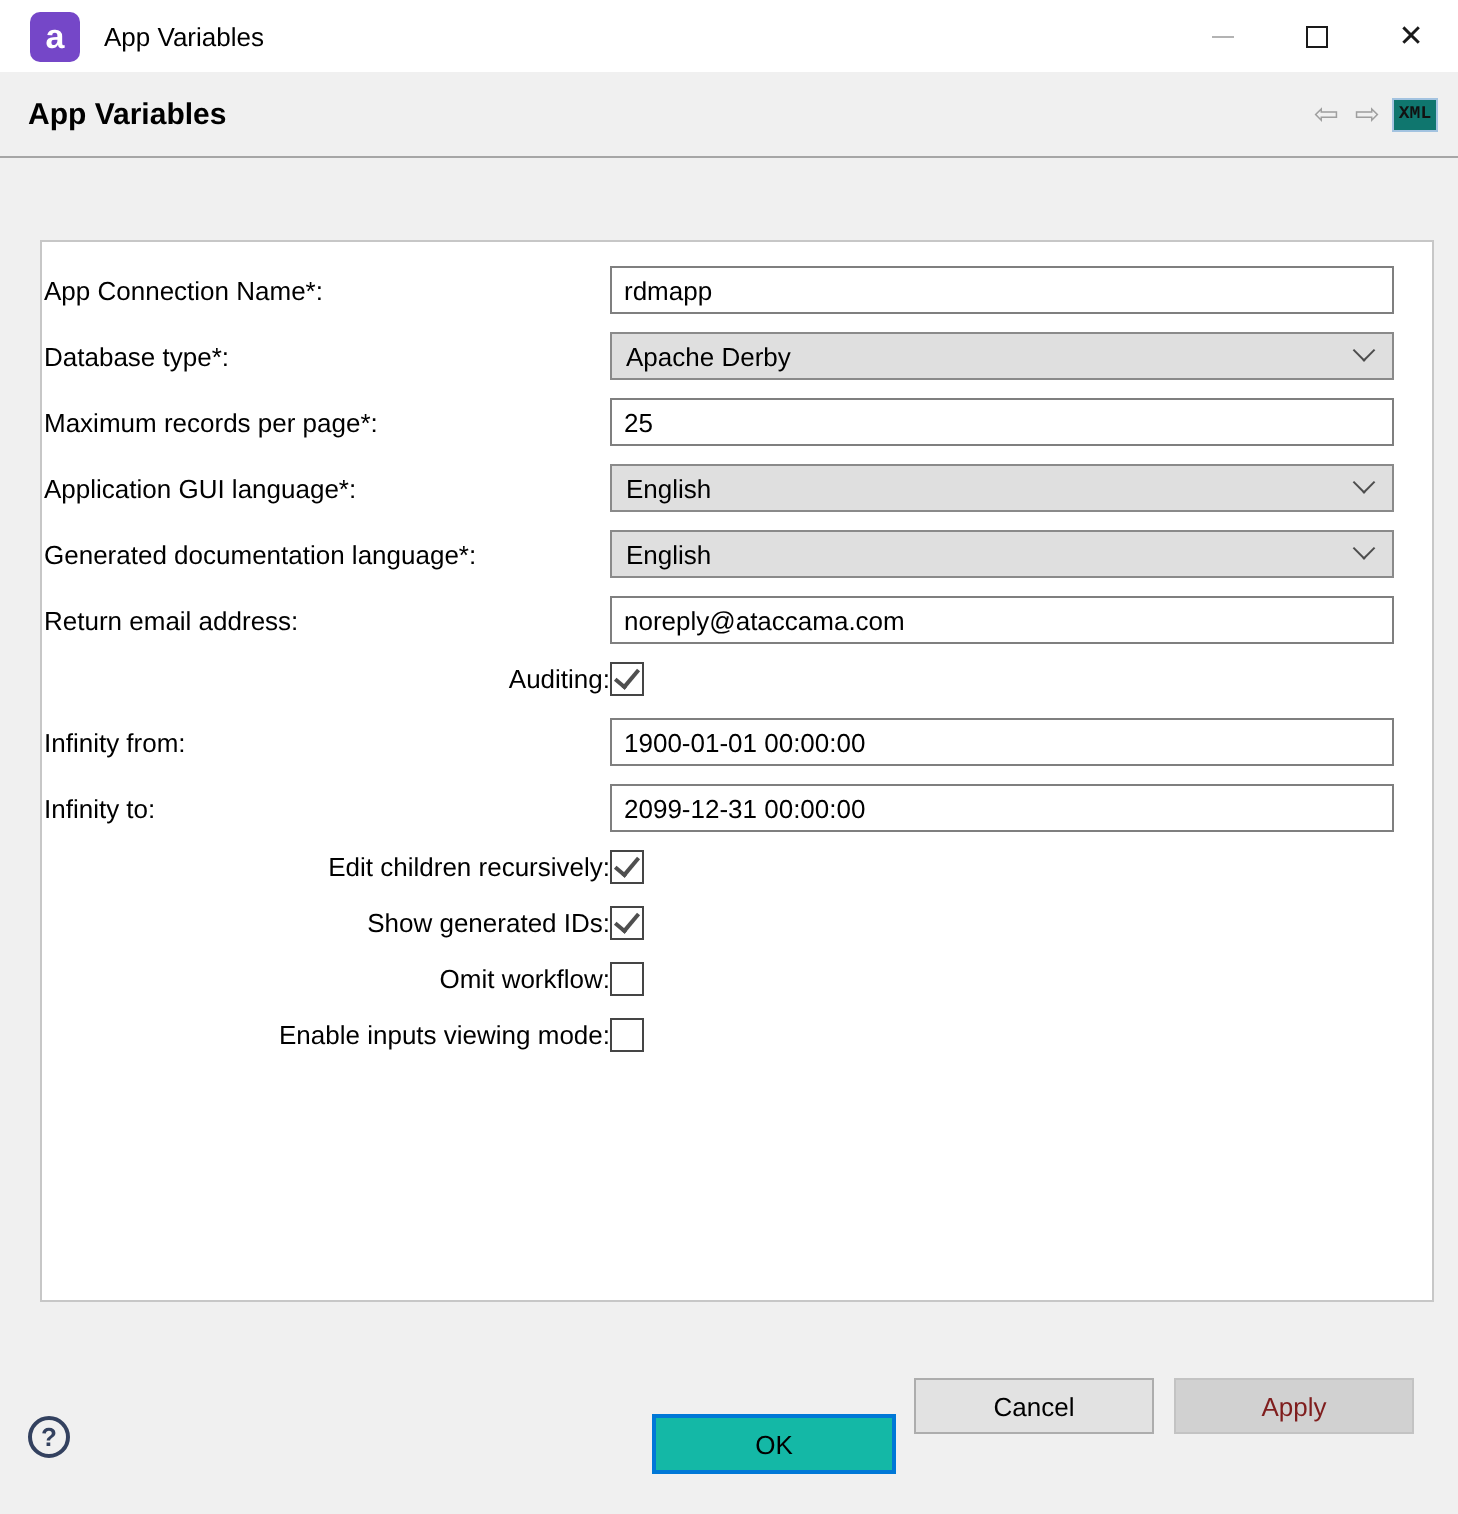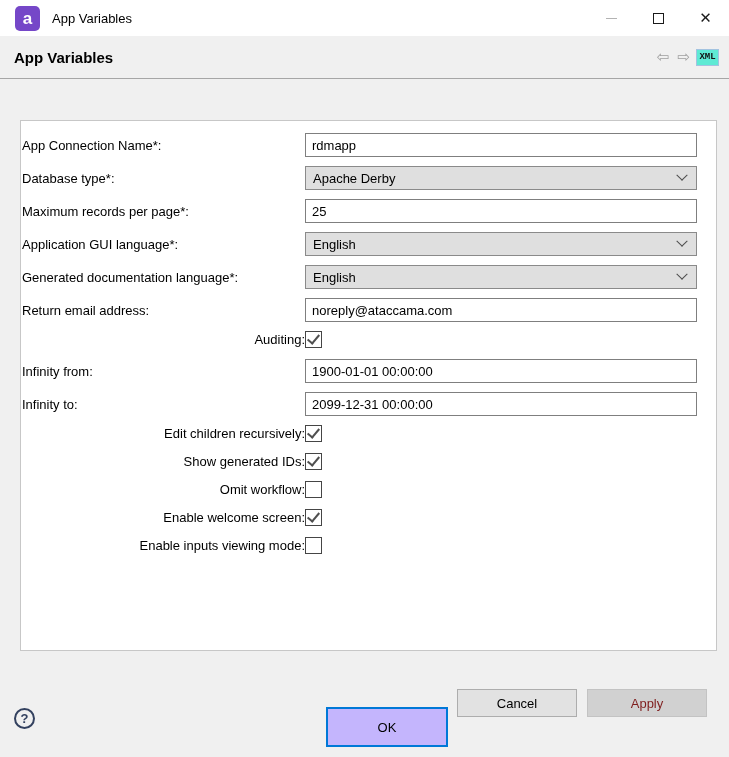--- a/index.html
+++ b/index.html
@@ -23,21 +23,21 @@
   .glyph-close{font-size:15px;color:#1a1a1a;line-height:1;font-family:"DejaVu Sans",sans-serif;}
   
   .header{
     position:absolute;top:36px;left:0;width:729px;height:43px;background:#f0f0f0;
     border-bottom:1px solid #a6a6a6;box-sizing:border-box;
   }
   .header-title{position:absolute;left:14px;top:0;height:42px;display:flex;align-items:center;font-size:15px;font-weight:bold;}
   .header-actions{position:absolute;right:10px;top:0;height:42px;display:flex;align-items:center;gap:4px;}
   .nav-arrow{font-family:"DejaVu Sans",sans-serif;font-size:15px;color:#9f9f9f;line-height:1;padding:0 2px;}
   .xml-btn{
-    width:23px;height:17px;background:#5eead4;border:1px solid #a3c3e0;box-sizing:border-box;
+    width:23px;height:17px;background:#0f766e;border:1px solid #a3c3e0;box-sizing:border-box;
     font-family:"Liberation Mono","DejaVu Sans Mono",monospace;font-size:9px;font-weight:bold;
     display:flex;align-items:center;justify-content:center;color:#111;
   }
   
   .tabs{position:absolute;left:19px;top:92px;display:flex;align-items:flex-end;z-index:3;}
   .tab{
     display:flex;align-items:center;gap:7px;font-size:13px;
     border:1px solid #b9b9b9;border-bottom:none;box-sizing:border-box;
     padding:0 14px 0 10px;
   }
@@ -74,21 +74,21 @@
   
   .help{
     position:absolute;left:14px;top:708px;width:21px;height:21px;border-radius:50%;
     border:2px solid #33415f;box-sizing:border-box;color:#33415f;font-size:13px;font-weight:bold;
     display:flex;align-items:center;justify-content:center;background:transparent;
   }
   .btn{
     position:absolute;top:689px;height:28px;font-family:"Liberation Sans","DejaVu Sans",sans-serif;
     font-size:13px;display:flex;align-items:center;justify-content:center;box-sizing:border-box;
   }
-  .btn-ok{left:326px;top:707px;width:122px;height:40px;background:#c4b5fd;border:2px solid var(--accent,#0078d7);color:#000;}
+  .btn-ok{left:326px;top:707px;width:122px;height:30px;background:#14b8a6;border:2px solid var(--accent,#0078d7);color:#000;}
   .btn-cancel{left:457px;width:120px;background:#e2e2e2;border:1px solid #adadad;color:#000;}
   .btn-apply{left:587px;width:120px;background:#d1d1d1;border:1px solid #c3c3c3;color:#7f1d1d;}
 </style>
 </head>
 <body>
 
 <div class="window">
 
   <div class="titlebar">
     <div class="app-icon">a</div>
@@ -174,26 +174,20 @@
         <span class="flabel">Show generated IDs:</span>
         <div class="checkbox">
           <span class="tick"></span>
         </div>
       </div>
       <div class="row row-check">
         <span class="flabel">Omit workflow:</span>
         <div class="checkbox"></div>
       </div>
       <div class="row row-check">
-        <span class="flabel">Enable welcome screen:</span>
-        <div class="checkbox">
-          <span class="tick"></span>
-        </div>
-      </div>
-      <div class="row row-check">
         <span class="flabel">Enable inputs viewing mode:</span>
         <div class="checkbox"></div>
       </div>
     </div>
 
   <div class="help">?</div>
   <button class="btn btn-ok">OK</button>
   <button class="btn btn-cancel">Cancel</button>
   <button class="btn btn-apply" disabled="">Apply</button>
 

